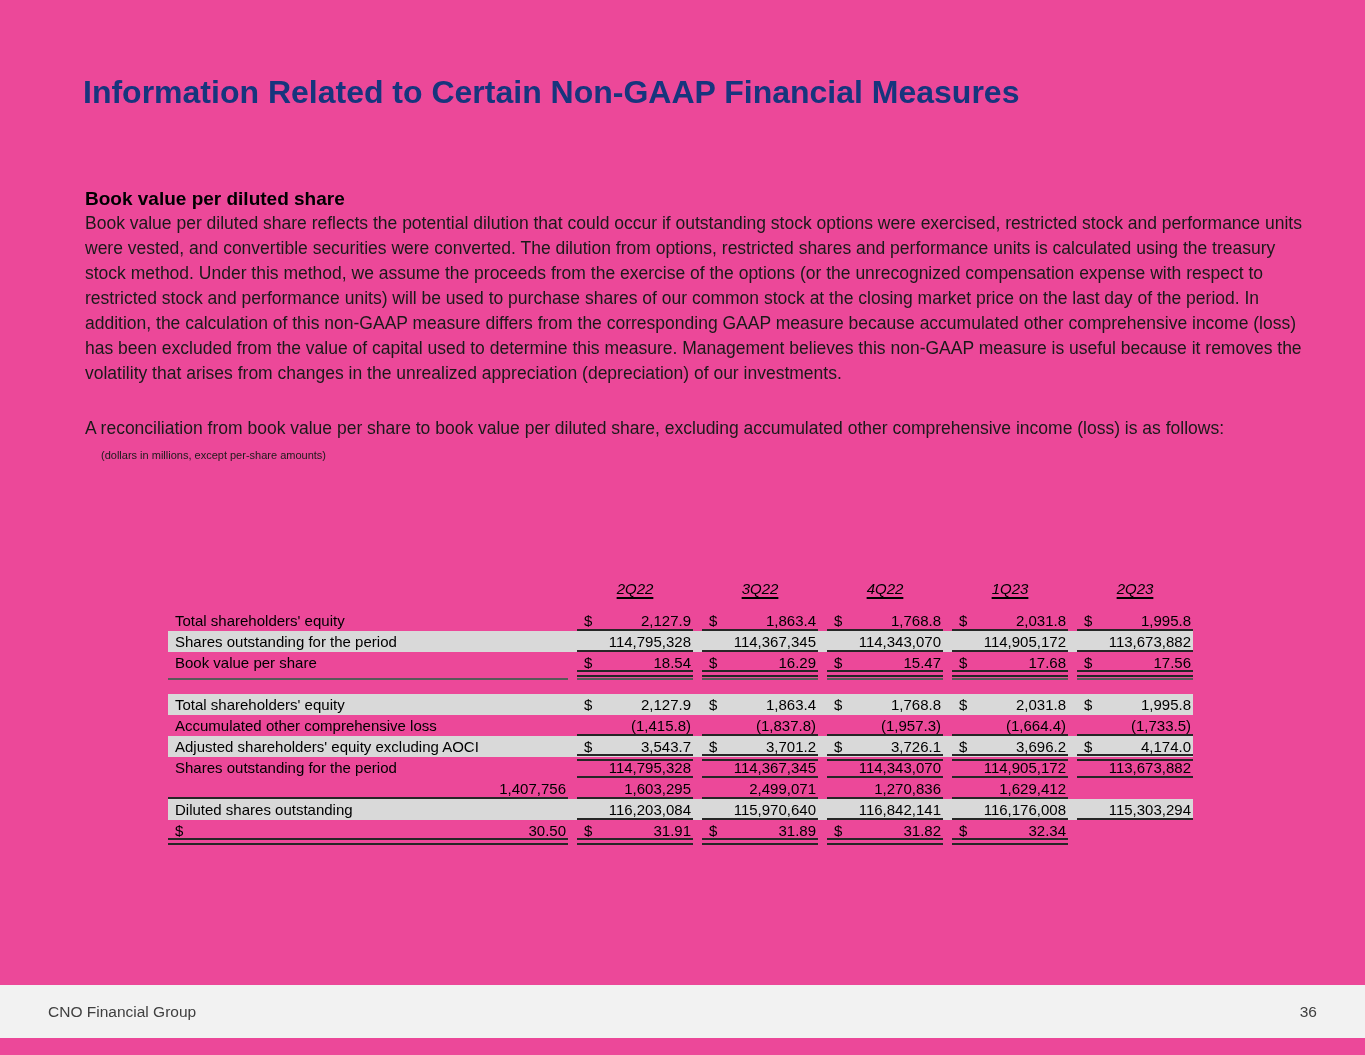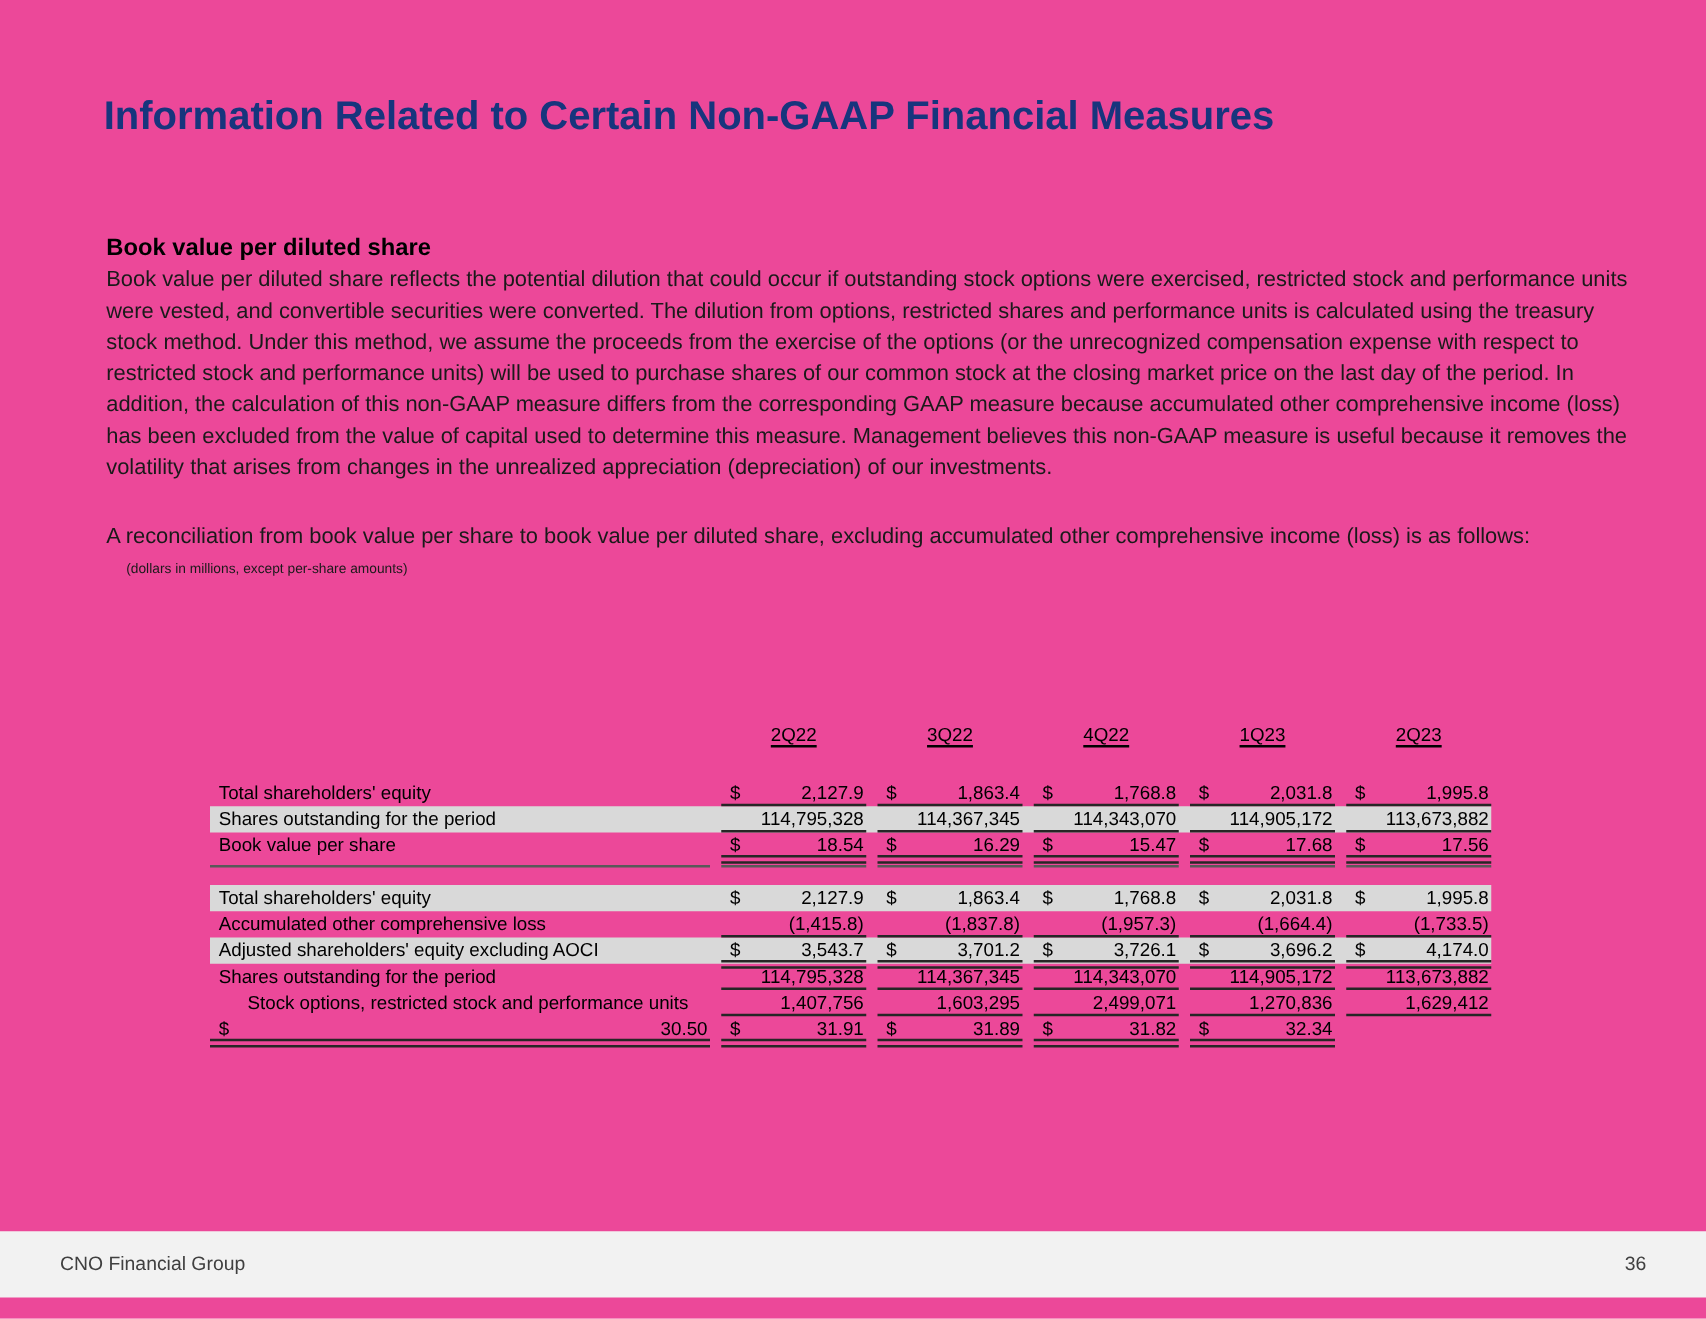--- a/index.html
+++ b/index.html
@@ -23,21 +23,21 @@
   .content .para2 { margin-top: 30px; }
   .content .note { margin-top: 6px; font-size: 11px; line-height: 16px; color: #1a1a1a; margin-left: 16px; }
 
   
   .fin-table { position: absolute; left: 168px; top: 578px; width: 1025px; font-size: 15px; color: #000; }
   .thead, .trow, .tsep {
     display: grid;
     grid-template-columns: 400px 116px 116px 116px 116px 116px;
     column-gap: 9px;
   }
-  .thead { height: 24px; margin-bottom: 22px; }
+  .thead { height: 24px; margin-bottom: 8px; font-style: italic; }
   .thead .hcell {
     text-align: center; line-height: 22px;
     text-decoration: underline; text-underline-offset: 3px;
     text-decoration-thickness: 1.5px;
   }
   .trow { height: 21px; line-height: 21px; position: relative; }
   .trow.shaded { background: #d9d9d9; }
   .lcell { padding-left: 7px; white-space: nowrap; overflow: hidden; }
   .lcell.indent { padding-left: 30px; }
   .vcell { position: relative; display: flex; justify-content: flex-end; align-items: center;
@@ -241,35 +241,52 @@
             <span class="num">114,343,070</span>
           </div>
           <div class="vcell u1">
             <span class="num">114,905,172</span>
           </div>
           <div class="vcell u1">
             <span class="num">113,673,882</span>
           </div>
         </div>
         <div class="trow">
-          <div class="lcell indent">Stock options, restricted stock and performance units</div>
           <div class="vcell u1">
             <span class="num">1,407,756</span>
           </div>
           <div class="vcell u1">
             <span class="num">1,603,295</span>
           </div>
           <div class="vcell u1">
             <span class="num">2,499,071</span>
           </div>
           <div class="vcell u1">
             <span class="num">1,270,836</span>
           </div>
           <div class="vcell u1">
             <span class="num">1,629,412</span>
+          </div>
+        </div>
+        <div class="trow shaded">
+          <div class="lcell">Diluted shares outstanding</div>
+          <div class="vcell u1">
+            <span class="num">116,203,084</span>
+          </div>
+          <div class="vcell u1">
+            <span class="num">115,970,640</span>
+          </div>
+          <div class="vcell u1">
+            <span class="num">116,842,141</span>
+          </div>
+          <div class="vcell u1">
+            <span class="num">116,176,008</span>
+          </div>
+          <div class="vcell u1">
+            <span class="num">115,303,294</span>
           </div>
         </div>
         <div class="trow">
           <div class="vcell u2">
             <span class="cur">$</span>
             <span class="num">30.50</span>
           </div>
           <div class="vcell u2">
             <span class="cur">$</span>
             <span class="num">31.91</span>

